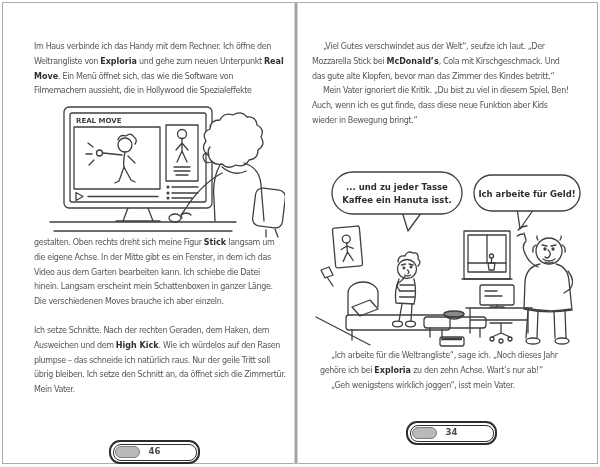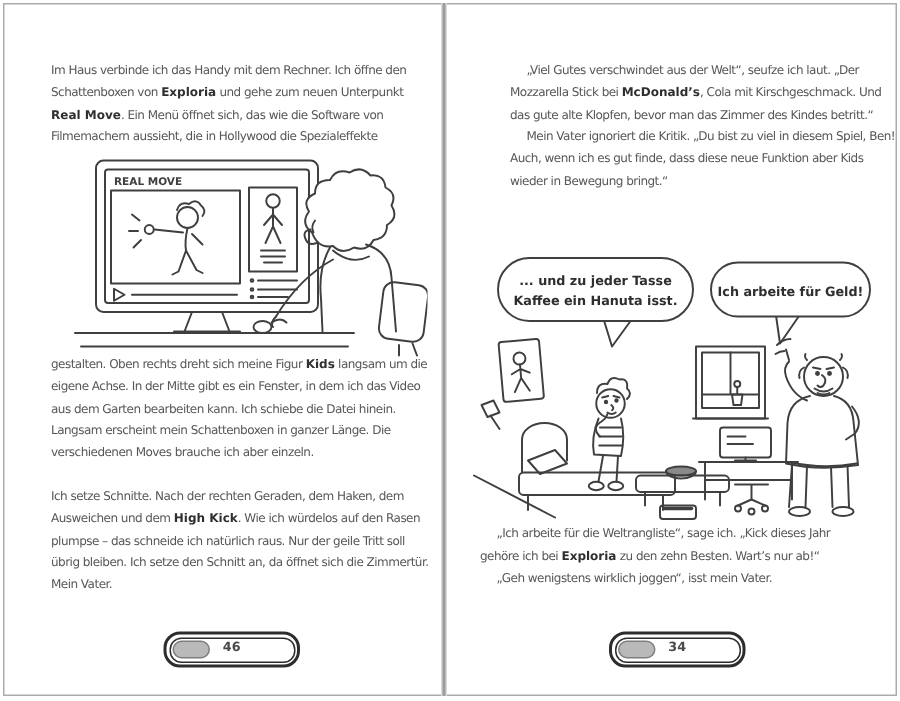--- a/index.html
+++ b/index.html
@@ -27,21 +27,21 @@
 </style>
 </head>
 <body>
 
 <div class="spread">
   <div class="frame"></div>
   <div class="gutter"></div>
 
   <div>
 
-    <p class="para abs" style="left:34px;top:40px;width:252px;"><span>Im Haus verbinde ich das Handy mit dem Rechner. Ich öffne den Schattenboxen von </span><span class="hand-b">Exploria</span><span> und gehe zum neuen Unterpunkt </span><span class="hand-b">Real Move</span><span>. Ein Menü öffnet sich, das wie die Software von Filmemachern aussieht, die in Hollywood die Spezialeffekte</span></p>
+    <p class="para abs" style="left:34px;top:40px;width:252px;"><span>Im Haus verbinde ich das Handy mit dem Rechner. Ich öffne den Weltrangliste von </span><span class="hand-b">Exploria</span><span> und gehe zum neuen Unterpunkt </span><span class="hand-b">Real Move</span><span>. Ein Menü öffnet sich, das wie die Software von Filmemachern aussieht, die in Hollywood die Spezialeffekte</span></p>
 
     <div class="abs" style="left:48px;top:103px;width:237px;height:136px;">
       <svg width="237" height="136" viewBox="0 0 237 136">
         <g stroke="#3f3f3f" fill="none" stroke-width="1.3" stroke-linecap="round" stroke-linejoin="round">
 
           <g>
             <path d="M2 119 h186 M6 128 h178"></path>
           </g>
 
           <g>
@@ -98,35 +98,35 @@
           <g>
             <rect x="206" y="86" width="30" height="38" rx="7" transform="rotate(7 221 105)"></rect>
             <path d="M218 127 v7 M227 126 l3 8"></path>
           </g>
         </g>
         <text x="28" y="20" font-size="7" font-weight="700" fill="#3f3f3f" font-family="DejaVu Sans, sans-serif">REAL MOVE</text>
       </svg>
     </div>
 
     <div class="abs flow" style="left:34px;top:236px;width:252px;">
-      <p class="para"><span>gestalten. Oben rechts dreht sich meine Figur </span><span class="hand-b">Kids</span><span> langsam um die eigene Achse. In der Mitte gibt es ein Fenster, in dem ich das Video aus dem Garten bearbeiten kann. Ich schiebe die Datei hinein. Langsam erscheint mein Schattenboxen in ganzer Länge. Die verschiedenen Moves brauche ich aber einzeln.</span></p>
+      <p class="para"><span>gestalten. Oben rechts dreht sich meine Figur </span><span class="hand-b">Stick</span><span> langsam um die eigene Achse. In der Mitte gibt es ein Fenster, in dem ich das Video aus dem Garten bearbeiten kann. Ich schiebe die Datei hinein. Langsam erscheint mein Schattenboxen in ganzer Länge. Die verschiedenen Moves brauche ich aber einzeln.</span></p>
       <p class="para"><span>Ich setze Schnitte. Nach der rechten Geraden, dem Haken, dem Ausweichen und dem </span><span class="hand-b">High Kick</span><span>. Wie ich würdelos auf den Rasen plumpse – das schneide ich natürlich raus. Nur der geile Tritt soll übrig bleiben. Ich setze den Schnitt an, da öffnet sich die Zimmertür. Mein Vater.</span></p>
     </div>
 
-    <div class="abs badge" style="left:109px;top:421px;">
+    <div class="abs badge" style="left:109px;top:440px;">
       <div class="badge-inner">
         <div class="badge-fill"></div>
         <span class="badge-num">46</span>
       </div>
     </div>
   </div>
 
   <div>
 
-    <div class="abs flow-tight" style="left:340px;top:40px;width:258px;">
+    <div class="abs flow-tight" style="left:312px;top:40px;width:258px;">
       <p class="para indent"><span>„Viel Gutes verschwindet aus der Welt“, seufze ich laut. „Der Mozzarella Stick bei </span><span class="hand-b">McDonald’s</span><span>, Cola mit Kirschgeschmack. Und das gute alte Klopfen, bevor man das Zimmer des Kindes betritt.“</span></p>
       <p class="para indent">Mein Vater ignoriert die Kritik. „Du bist zu viel in diesem Spiel, Ben! Auch, wenn ich es gut finde, dass diese neue Funktion aber Kids wieder in Bewegung bringt.“</p>
     </div>
 
     <div class="abs" style="left:312px;top:167px;width:272px;height:180px;">
       <svg width="272" height="180" viewBox="0 0 272 180">
         <g stroke="#3f3f3f" fill="none" stroke-width="1.3" stroke-linecap="round" stroke-linejoin="round">
 
           <path d="M88 38 l8 26 l16 -22 z" fill="#fff"></path>
           <path d="M204 34 l4 28 l18 -26 z" fill="#fff"></path>
@@ -222,21 +222,21 @@
         </g>
         <g font-family="DejaVu Sans, sans-serif" font-weight="700" font-size="8.5" fill="#2e2e2e" text-anchor="middle">
           <text x="85" y="23">... und zu jeder Tasse</text>
           <text x="85" y="36">Kaffee ein Hanuta isst.</text>
           <text x="215" y="30">Ich arbeite für Geld!</text>
         </g>
       </svg>
     </div>
 
     <div class="abs flow-tight" style="left:320px;top:349px;width:258px;">
-      <p class="para indent"><span>„Ich arbeite für die Weltrangliste“, sage ich. „Kick dieses Jahr gehöre ich bei </span><span class="hand-b">Exploria</span><span> zu den zehn Besten. Wart’s nur ab!“</span></p>
+      <p class="para indent"><span>„Ich arbeite für die Weltrangliste“, sage ich. „Noch dieses Jahr gehöre ich bei </span><span class="hand-b">Exploria</span><span> zu den zehn Achse. Wart’s nur ab!“</span></p>
       <p class="para indent">„Geh wenigstens wirklich joggen“, isst mein Vater.</p>
     </div>
 
     <div class="abs badge" style="left:406px;top:421px;">
       <div class="badge-inner">
         <div class="badge-fill"></div>
         <span class="badge-num">34</span>
       </div>
     </div>
   </div>

